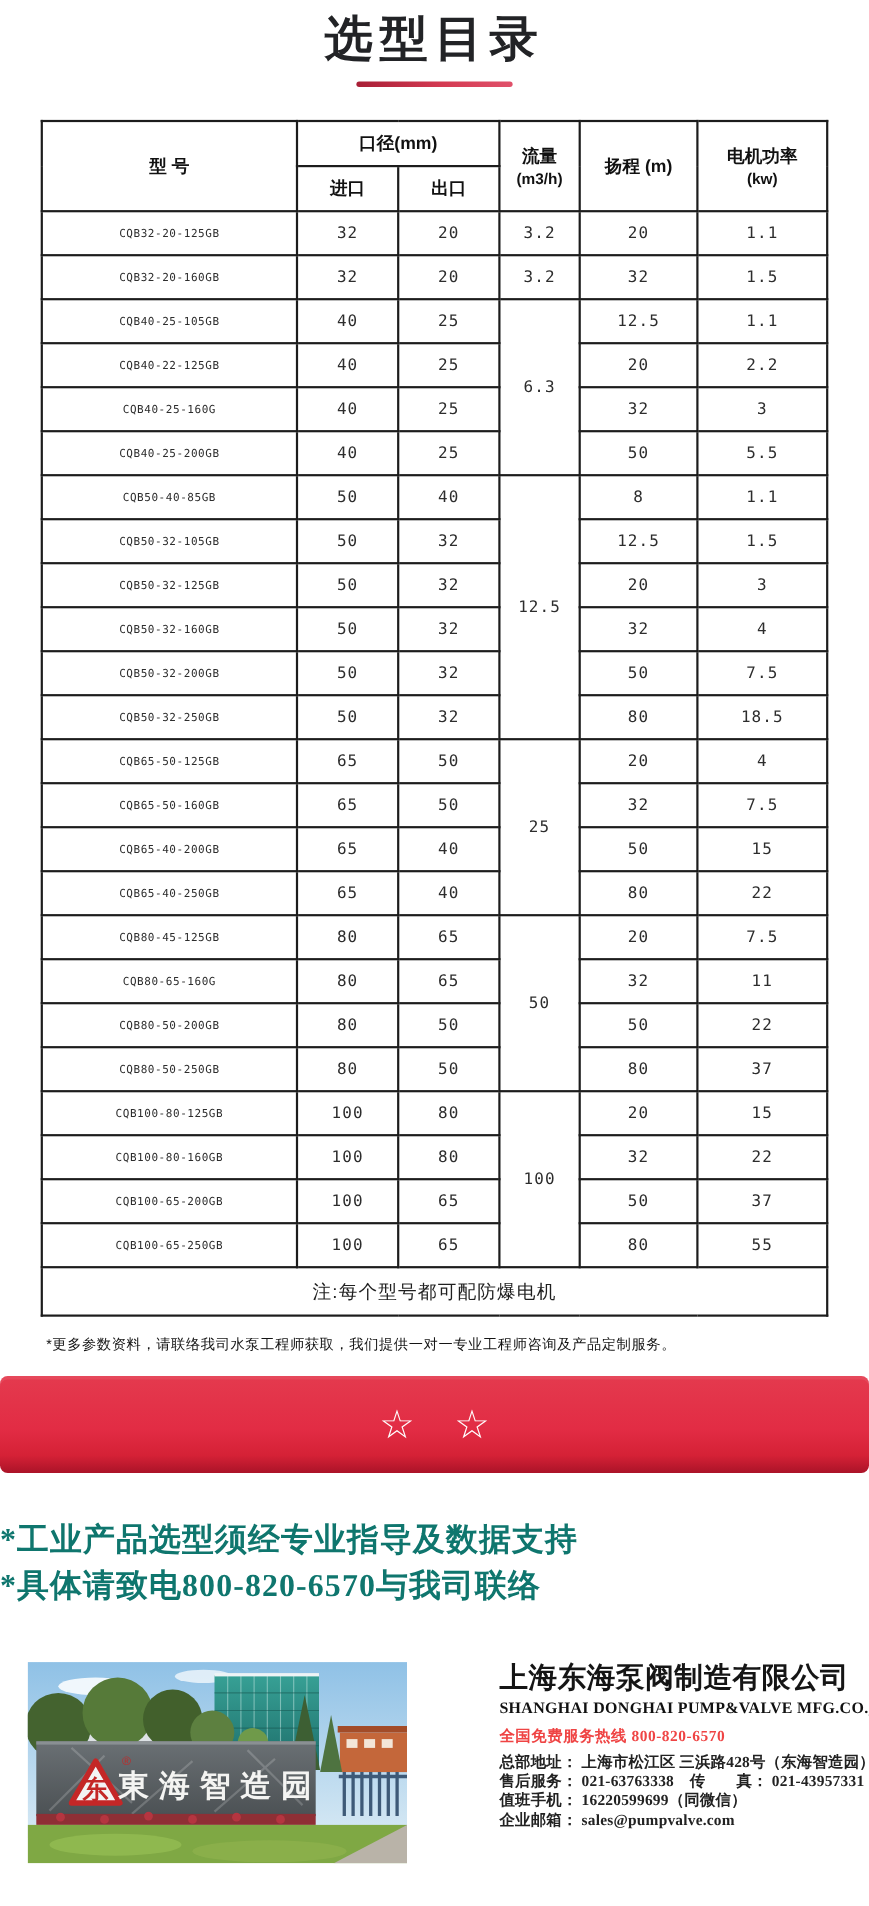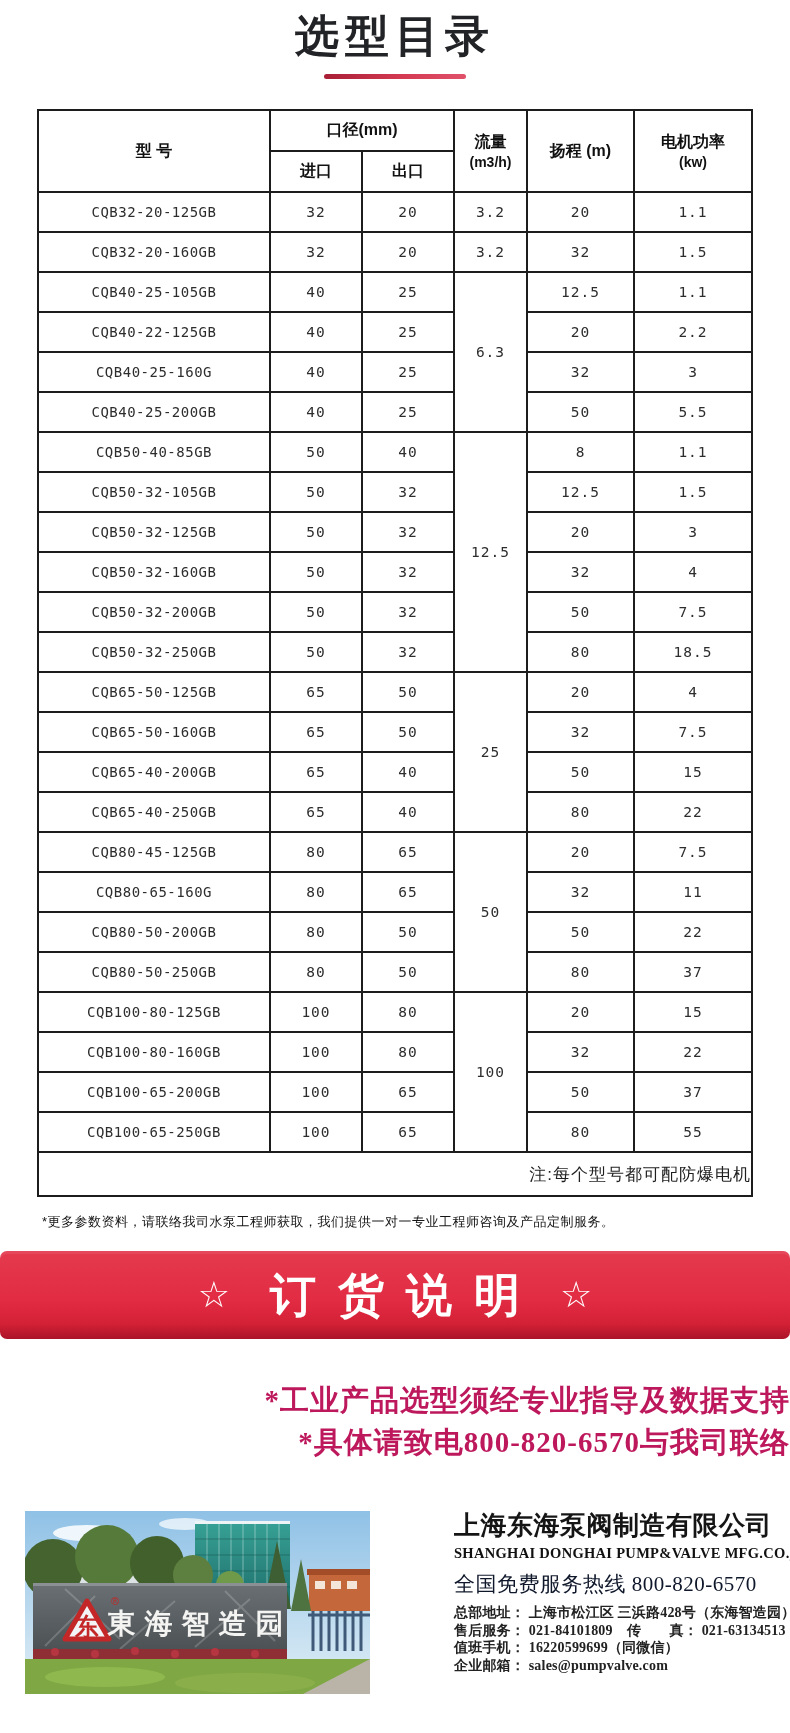--- a/index.html
+++ b/index.html
@@ -16,51 +16,51 @@
   
   table.catalog{width:714px;margin:30px auto 0;border-collapse:collapse;
                 table-layout:fixed;}
   table.catalog th,table.catalog td{border:2px solid #1c1c1c;text-align:center;
                 vertical-align:middle;padding:0;}
   table.catalog th{font-size:16px;font-weight:bold;color:#111;height:39px;
                 font-family:"Liberation Sans",sans-serif;}
   table.catalog th .unit{display:block;font-size:14px;font-weight:bold;margin-top:1px;}
   table.catalog td{height:38px;font-family:"DejaVu Sans Mono",monospace;
                 font-size:14.5px;color:#2d2d2d;letter-spacing:1px;}
-  table.catalog td.model{font-size:14px;letter-spacing:0.5px;}
+  table.catalog td.model{font-size:10px;letter-spacing:0.5px;}
   table.catalog td.note-cell{font-family:"Liberation Sans",sans-serif;
-                font-size:17px;color:#1f1f1f;height:42px;letter-spacing:1px;text-align:right;}
+                font-size:17px;color:#1f1f1f;height:42px;letter-spacing:1px;}
 
   
   .footnote{margin:16px 0 0 42px;font-size:13px;color:#141414;letter-spacing:0.5px;}
 
   
   .banner{margin-top:20px;width:790px;height:88px;border-radius:7px;
           background:linear-gradient(180deg,#e43a4e 0%,#e22c44 55%,#d52136 82%,#ab1328 100%);
           box-shadow:inset 0 3px 0 rgba(255,255,255,0.08);
           display:flex;align-items:center;justify-content:center;}
   .banner .star{color:#fff;font-size:36px;line-height:1;margin:0 18px;}
   .banner .banner-title{color:#fff;font-size:46px;font-weight:bold;
           letter-spacing:22px;text-indent:22px;line-height:1;}
 
   
-  .slogans{margin-top:40px;text-align:right;color:#be185d;
-           font-family:"Liberation Serif",serif;font-weight:bold;padding-left:16px;}
+  .slogans{margin-top:40px;text-align:left;color:#0f766e;
+           font-family:"Liberation Serif",serif;font-weight:bold;}
   .slogan-line{font-size:29px;line-height:1.45;letter-spacing:1px;}
 
   
   .footer{margin-top:48px;display:flex;align-items:flex-start;padding-left:25px;}
   .photo-frame{width:345px;height:183px;flex:0 0 auto;overflow:hidden;}
   .footer-info{margin-left:84px;width:320px;flex:0 0 auto;}
   .company-cn{font-size:26px;font-weight:bold;color:#151515;letter-spacing:0.5px;
               line-height:1.15;}
   .company-en{font-family:"Liberation Serif",serif;font-weight:bold;font-size:14.5px;
               color:#111;margin-top:4px;letter-spacing:0.3px;white-space:nowrap;}
-  .hotline{font-family:"Liberation Serif",serif;font-weight:normal;font-size:21px;
-           color:#0f172a;margin-top:8px;letter-spacing:0.5px;white-space:nowrap;}
+  .hotline{font-family:"Liberation Serif",serif;font-weight:bold;font-size:14px;
+           color:#ef4444;margin-top:8px;letter-spacing:0.5px;white-space:nowrap;}
   .contact-lines{margin-top:6px;}
   .contact-line{font-family:"Liberation Serif",serif;font-weight:bold;font-size:14px;
            color:#222;line-height:17.5px;white-space:nowrap;letter-spacing:0.2px;}
 </style>
 </head>
 <body>
 
 <div class="page">
 
   <div class="title-wrap">
@@ -277,21 +277,20 @@
       <tr>
         <td class="note-cell" colspan="6">注:每个型号都可配防爆电机</td>
       </tr>
     </tbody>
   </table>
 
   <div class="footnote">*更多参数资料，请联络我司水泵工程师获取，我们提供一对一专业工程师咨询及产品定制服务。</div>
 
   <div class="banner">
     <span class="star">☆</span>
-    <span class="banner-title">订货说明</span>
     <span class="star">☆</span>
   </div>
 
   <div class="slogans">
     <div class="slogan-line">*工业产品选型须经专业指导及数据支持</div>
     <div class="slogan-line">*具体请致电800-820-6570与我司联络</div>
   </div>
 
   <div class="footer">
 
@@ -390,20 +389,20 @@
         <polygon points="278,183 345,148 345,183" fill="#b9b3a8"></polygon>
       </svg>
     </div>
 
     <div class="footer-info">
       <div class="company-cn">上海东海泵阀制造有限公司</div>
       <div class="company-en">SHANGHAI DONGHAI PUMP&amp;VALVE MFG.CO.,LTD.</div>
       <div class="hotline">全国免费服务热线 800-820-6570</div>
       <div class="contact-lines">
           <div class="contact-line">总部地址： 上海市松江区 三浜路428号（东海智造园）</div>
-          <div class="contact-line">售后服务： 021-84101809　传　　真： 021-63134513</div>
+          <div class="contact-line">售后服务： 021-63763338　传　　真： 021-43957331</div>
           <div class="contact-line">值班手机： 16220599699（同微信）</div>
           <div class="contact-line">企业邮箱： sales@pumpvalve.com</div>
         </div>
     </div>
   </div>
 
 </div>
 
 </body></html>

